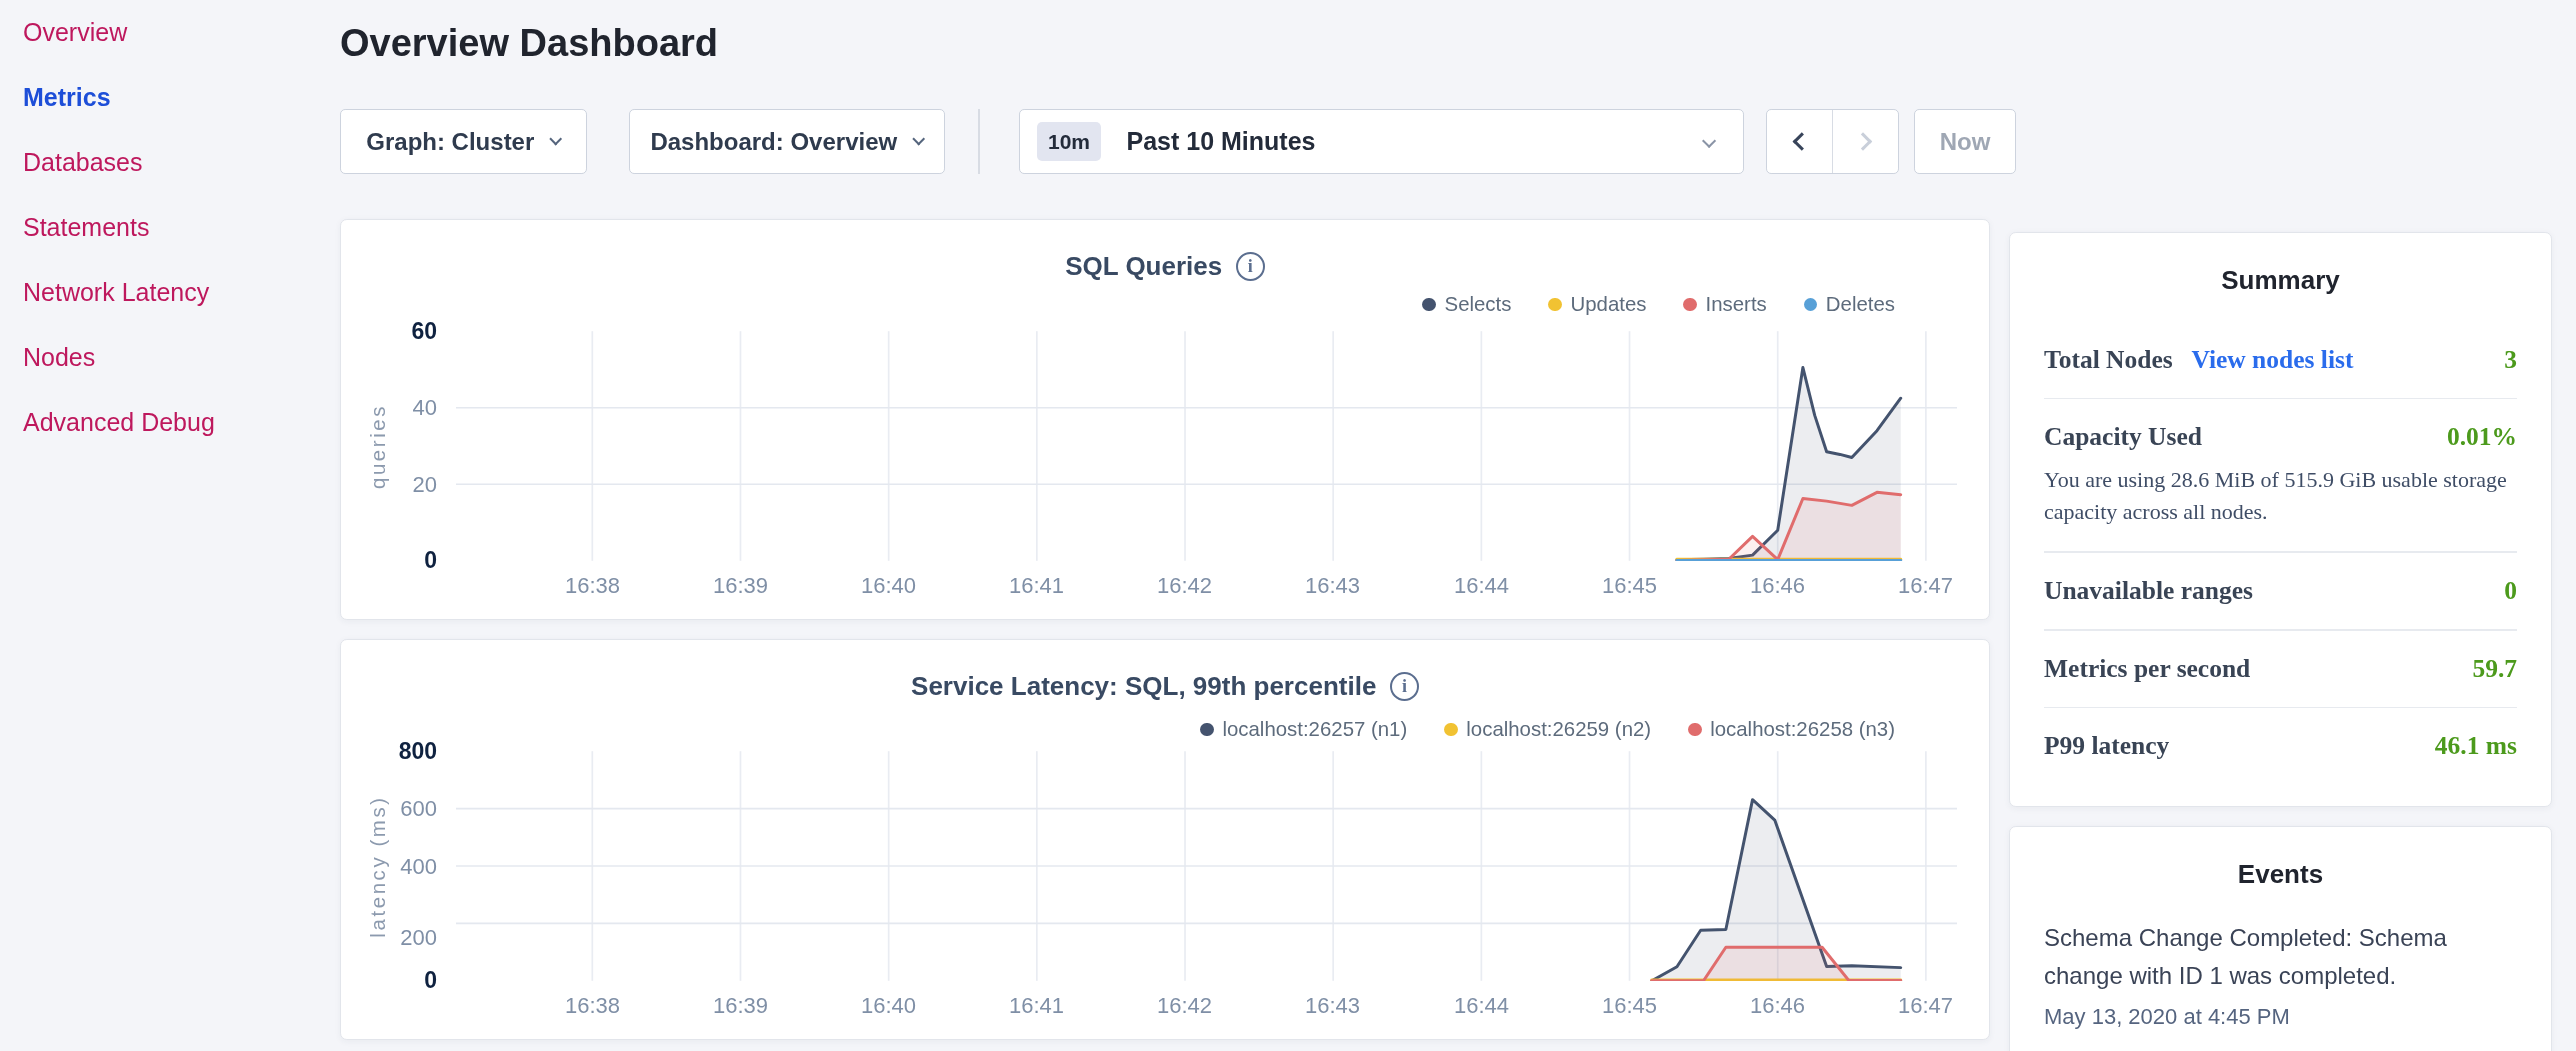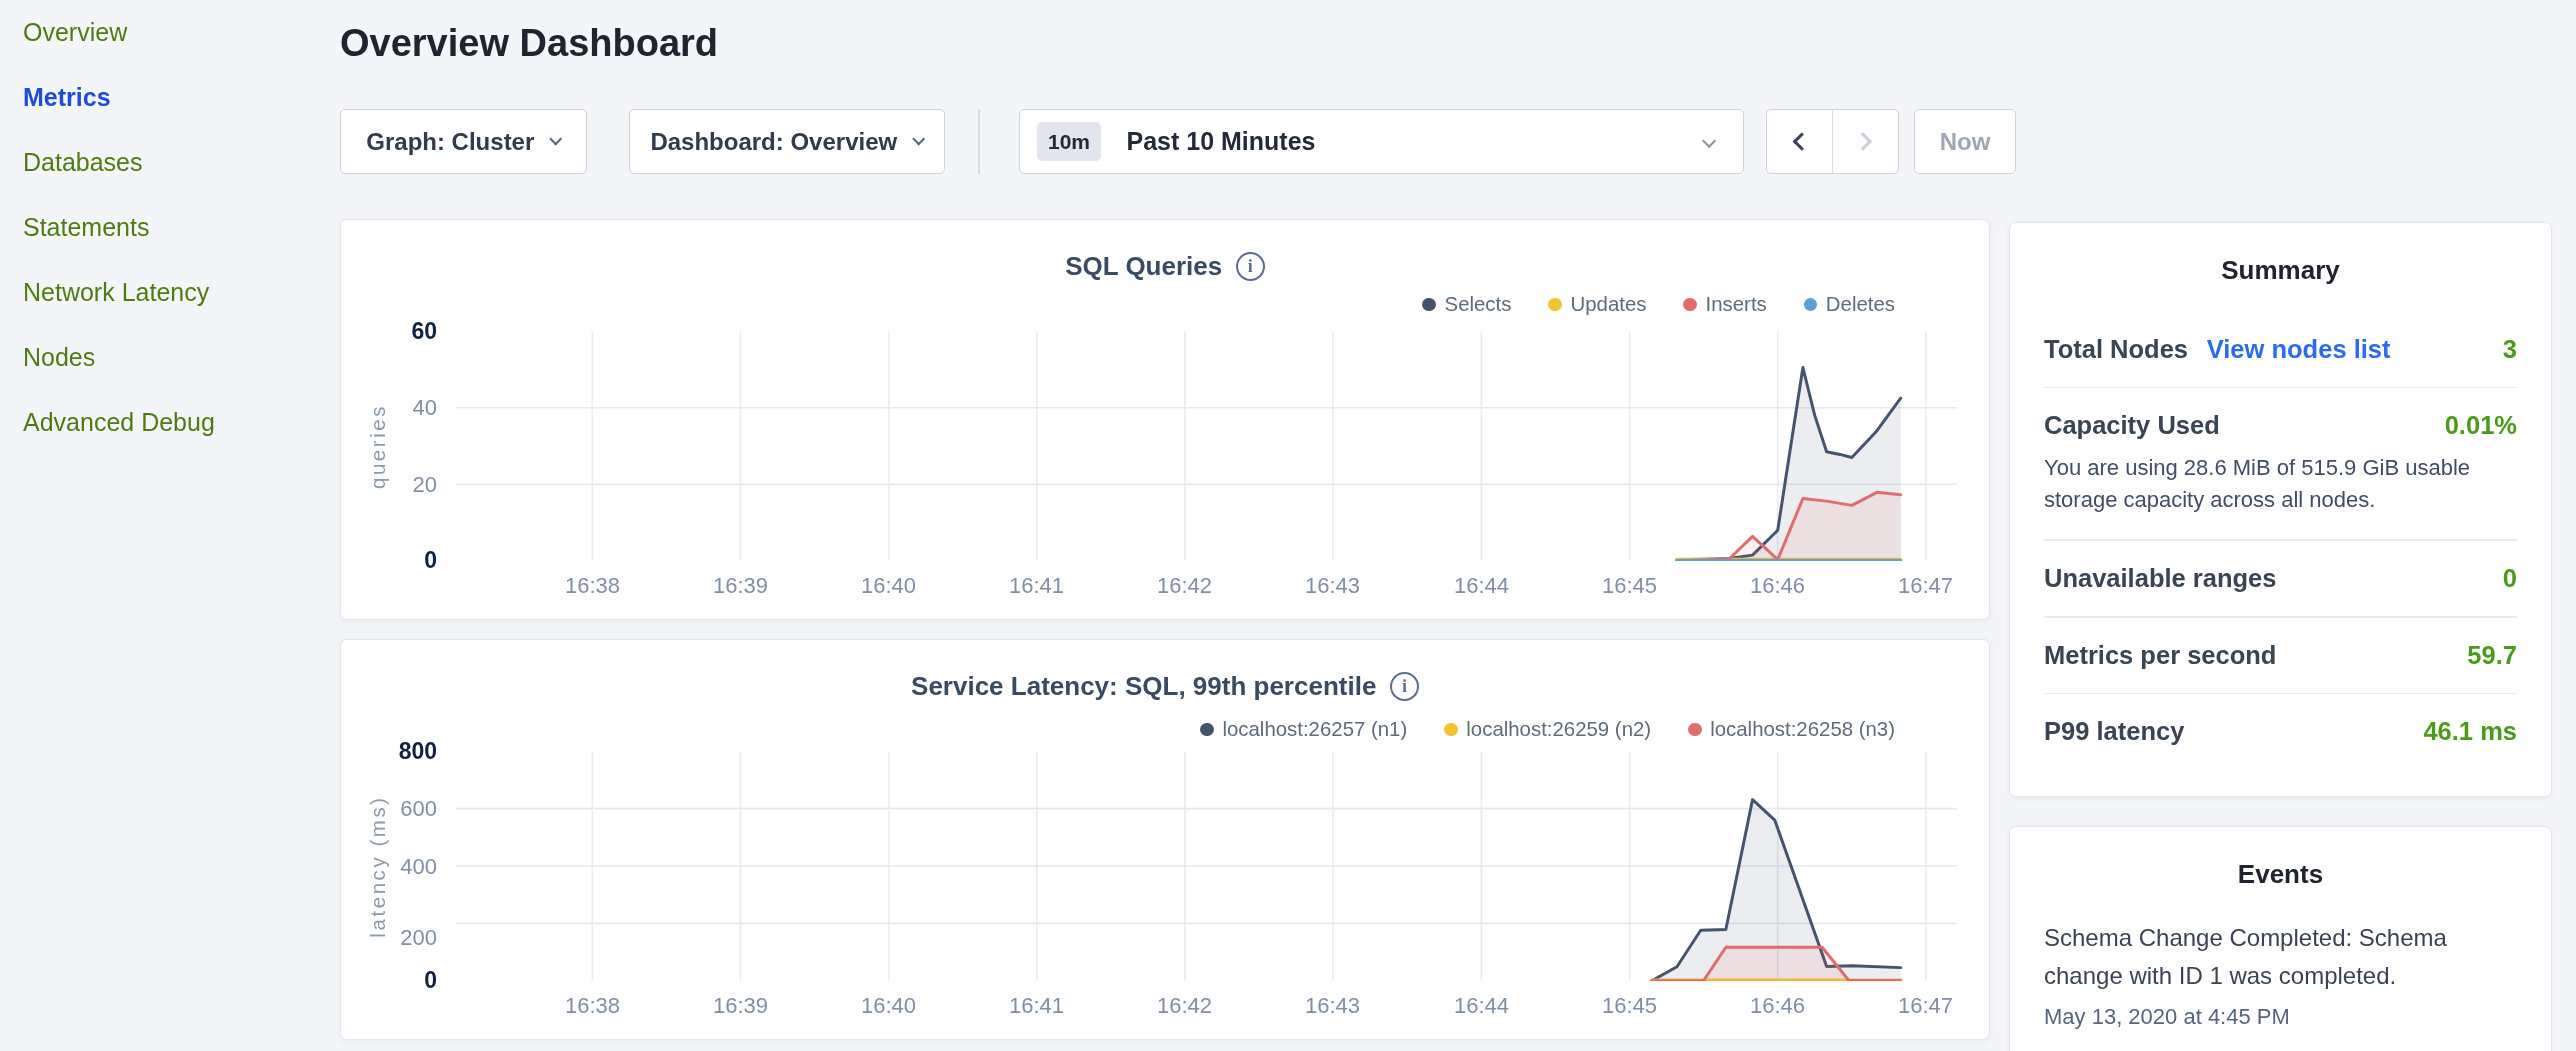--- a/index.html
+++ b/index.html
@@ -3,21 +3,21 @@
 <meta charset="utf-8">
 <style>
   * { margin:0; padding:0; box-sizing:border-box; }
   html,body { width:2576px; height:1051px; overflow:hidden;
     font-family:"Liberation Sans", sans-serif; background:#f4f5f9; color:#232b3a; }
   .app { position:relative; width:2576px; height:1051px; }
 
   
   .sidebar { position:absolute; left:0; top:0; width:340px; height:1051px; }
   .side-item { height:65px; line-height:65px; padding-left:23px; font-size:25px;
-    color:#4d7c0f; cursor:pointer; }
+    color:#be185d; cursor:pointer; }
   .side-item.active { color:#1d4ed8; font-weight:700; }
 
   
   .page-title { position:absolute; left:340px; top:22px; font-size:38px; font-weight:700; color:#20242e; }
   .btn { position:absolute; top:109px; height:65px; background:#fff; border:1.7px solid #cdd3de;
     border-radius:5.1px; display:flex; align-items:center; justify-content:center;
     font-size:24px; font-weight:700; color:#2f3b4e; cursor:pointer; }
   .chev { display:inline-block; width:9.4px; height:9.4px; border-right:2.6px solid #55657d;
     border-bottom:2.6px solid #55657d; transform:rotate(45deg) translate(-1.7px,-1.7px); margin-left:17px; }
   #graph-btn { left:340px; width:247px; }
@@ -38,21 +38,21 @@
     transform:rotate(45deg) translate(1.7px,-1.7px); }
   .chev-right { width:12.8px; height:12.8px; border-right:3.4px solid #c9cfda; border-top:3.4px solid #c9cfda;
     transform:rotate(45deg) translate(-1.7px,1.7px); }
   #now-btn { left:1914px; width:102px; color:#9fa7b4; }
 
   
   .panel { position:absolute; background:#fff; border:1.7px solid #e2e5eb; border-radius:6.8px;
     box-shadow:0 1.7px 6.8px rgba(40,50,70,0.05); }
   #chart-0 { left:340px; top:219px; width:1650px; height:401px; }
   #chart-1 { left:340px; top:639px; width:1650px; height:401px; }
-  #summary-panel { left:2009px; top:222px; width:543px; height:575px; }
+  #summary-panel { left:2009px; top:232px; width:543px; height:575px; }
   #events-panel  { left:2009px; top:826px; width:543px; height:281px; }
 
   
   .chart-title-row { margin-top:31px; display:flex; align-items:center; justify-content:center; gap:13.6px; }
   .chart-title { font-size:26px; font-weight:700; color:#394a63; }
   .info-icon { width:29px; height:29px; border:2.1px solid #5b6e8f; border-radius:50%;
     display:flex; align-items:center; justify-content:center; font-size:18px; font-weight:600;
     color:#5b6e8f; cursor:pointer; font-family:"Liberation Serif", serif; }
   .legend { position:absolute; right:94px; display:flex; gap:37px; align-items:center; }
   #chart-0 .legend { top:73px; }
@@ -64,21 +64,21 @@
     height:27px; line-height:27px; }
   .y-tick.edge { color:#0f2240; font-weight:700; font-size:23px; }
   .x-tick { position:absolute; width:119px; text-align:center; font-size:22px; color:#7f8fa6; }
   .axis-label { position:absolute; width:289px; height:27px; text-align:center; font-size:20.4px;
     color:#8c9aae; letter-spacing:2.6px; transform:rotate(-90deg); }
   .chart-svg { position:absolute; }
 
   
   .panel-heading { margin-top:32px; text-align:center; font-size:26px; font-weight:700; color:#20242e; }
   .sum-body { margin:25.5px 34px 0 34px; }
-  .sum-row { padding:23px 0; }
+  .sum-row { padding:23px 0;font-family:Liberation Serif, serif; }
   .sum-head { display:flex; align-items:baseline; }
   .sum-label { font-size:25.5px; font-weight:700; color:#394455; }
   .sum-link { font-size:25.5px; font-weight:700; color:#2a6cec; margin-left:18.7px; cursor:pointer; }
   .sum-value { margin-left:auto; font-size:25.5px; font-weight:700; color:#4c9a1c; }
   .sum-sub { margin-top:12px; font-size:22px; color:#3f4d66; line-height:32px; }
   .sum-divider { height:1.7px; background:#e7eaef; }
   .events-body { margin:29px 34px 0 34px; }
   .event-text { font-size:24px; color:#3a4356; line-height:38px; }
   .event-time { margin-top:8.5px; font-size:22px; color:#55647f; }
 </style>

